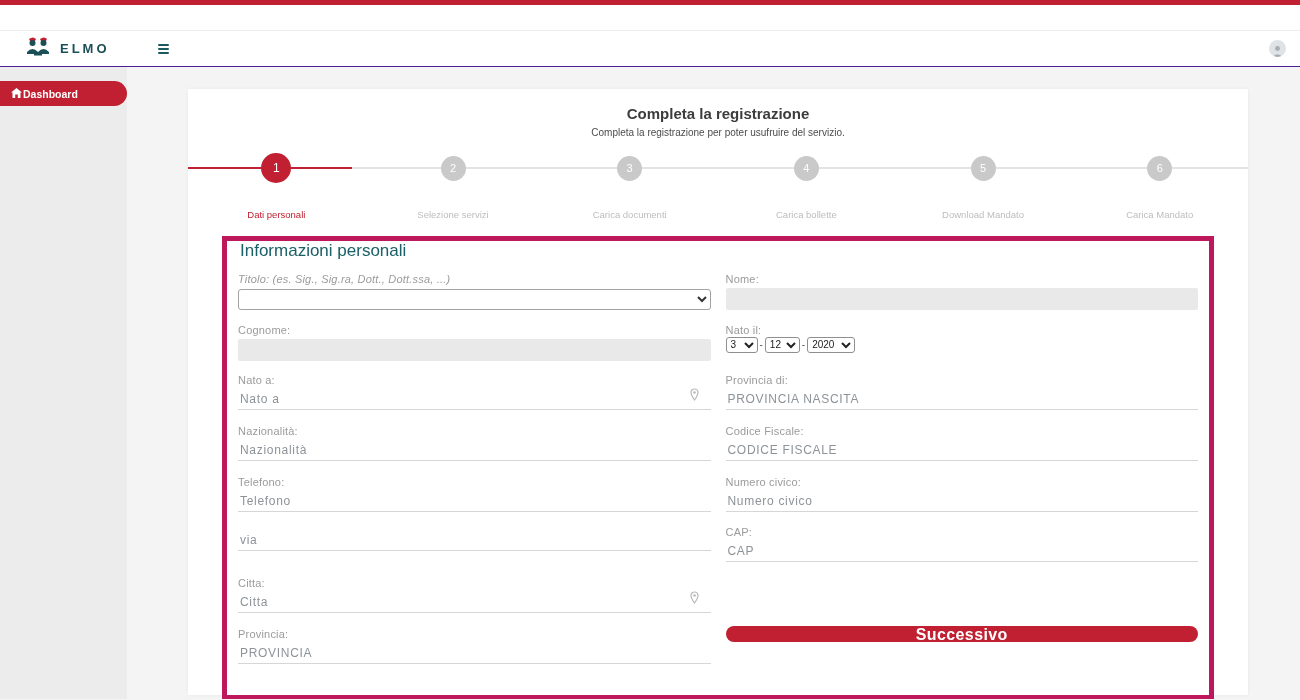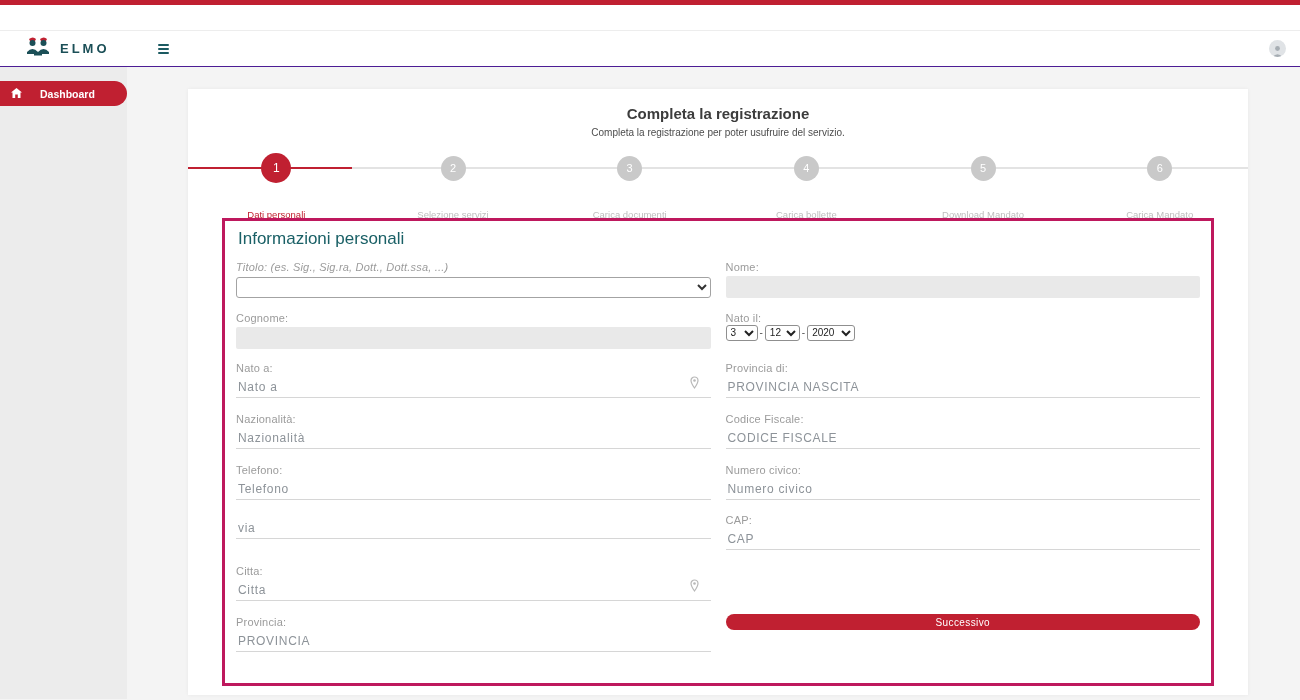--- a/index.html
+++ b/index.html
@@ -17,21 +17,21 @@
                display:flex; flex-direction:column; gap:2px; padding:4px; }
   .hamburger span { width:11px; height:2px; background:#1b5a61; border-radius:1px; }
   .avatar { margin-left:auto; width:17px; height:17px; border-radius:50%;
             background:#e0e3e6; display:flex; align-items:flex-end; justify-content:center;
             overflow:hidden; cursor:pointer; }
 
   .body-row { display:flex; height:632px; }
   .sidebar { width:127px; background:#ececec; flex:0 0 127px; }
   .nav-item { margin-top:14px; height:25px; background:var(--accent,#c02031);
               border-radius:0 14px 14px 0; color:#fff; display:flex; align-items:center;
-              gap:18px; padding-left:11px; font-size:10.5px; font-weight:600; cursor:pointer; }
+              gap:1px; padding-left:11px; font-size:10.5px; font-weight:600; cursor:pointer; }
   main { flex:1; background:#f4f4f4; overflow:hidden; }
 
   .card { width:1060px; margin:22px 0 0 61px; background:#fff; padding-top:16px;
           height:606px; box-shadow:0 0 4px rgba(0,0,0,.05); }
   .page-title { text-align:center; font-size:15px; font-weight:600; color:#3c3c3c; }
   .page-subtitle { text-align:center; font-size:10px; color:#4c4c4c; margin-top:5px; }
 
   .stepper { position:relative; margin-top:10px; height:56px; }
   .track { position:absolute; top:19px; left:0; right:0; height:2px; background:#e3e3e3; }
   .track-red { position:absolute; top:19px; left:0; width:15.5%; height:2px;
@@ -39,22 +39,22 @@
   .steps { position:relative; display:flex; }
   .step { flex:1; display:flex; flex-direction:column; align-items:center; }
   .circle-wrap { height:40px; display:flex; align-items:center; justify-content:center; }
   .circle { width:25px; height:25px; border-radius:50%; background:#c9c9c9; color:#fff;
             font-size:11px; text-align:center; line-height:25px; }
   .step.active .circle { width:30px; height:30px; line-height:30px; font-size:12px;
             background:var(--accent,#c02031); }
   .slabel { font-size:9.5px; color:#bdbdbd; margin-top:21px; }
   .step.active .slabel { color:var(--accent,#c02031); }
 
-  .panel { margin:14px 34px 0; border:3px solid #be185d; background:#fff;
-           padding:8px 11px 20px; }
+  .panel { margin:32px 34px 0; border:5px solid #be185d; background:#fff;
+           padding:0 11px 20px; }
   .section-title { font-size:17px; font-weight:500; color:#1a6066; margin:0 0 3px 2px;
                    height:25px; }
   .cols { display:flex; gap:15px; }
   .col { flex:1; min-width:0; }
 
   .field { height:50.7px; padding-top:4px; position:relative; }
   .flabel { font-size:11px; color:#9b9b9b; letter-spacing:.2px; display:block; height:11px; }
   .flabel.italic { font-style:italic; }
 
   .sel-full { display:block; width:100%; height:21px; margin-top:5px; border:1px solid #a3a3a3;
@@ -70,21 +70,21 @@
   .u-input::placeholder { color:#8d9399; opacity:1; }
   .pin { position:absolute; right:12px; bottom:5px; }
 
   .dates { margin-top:2px; display:flex; align-items:center; }
   .d-sel { height:16px; border:1px solid #8f8f8f; border-radius:3px; background:#fff;
            font-size:10px; color:#222; font-family:"Liberation Sans", sans-serif; }
   .d-sep { font-size:10px; color:#555; margin:0 2px; }
 
   .submit { display:block; width:100%; height:16px; margin-top:53px; border:none;
             border-radius:9px; background:var(--accent,#c02031); color:#fff;
-            font-weight:normal; font-size:10px; letter-spacing:.4px; cursor:pointer;
+            font-weight:bold; font-size:16px; letter-spacing:.4px; cursor:pointer;
             font-family:"Liberation Sans", sans-serif; }
 </style>
 </head>
 <body>
 
 <div>
   <div class="top-accent"></div>
   <div class="pre-header"></div>
 
   <header>

